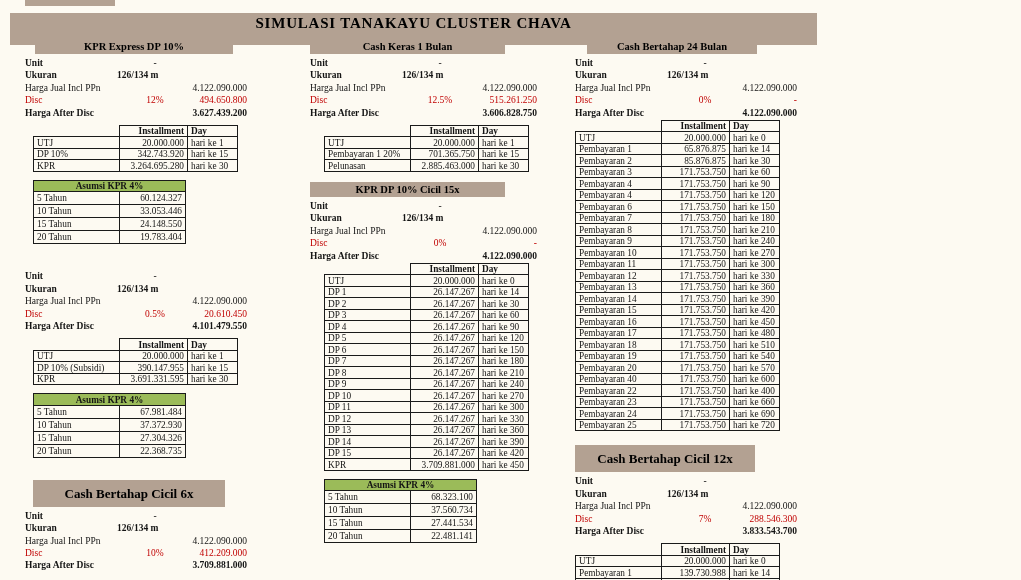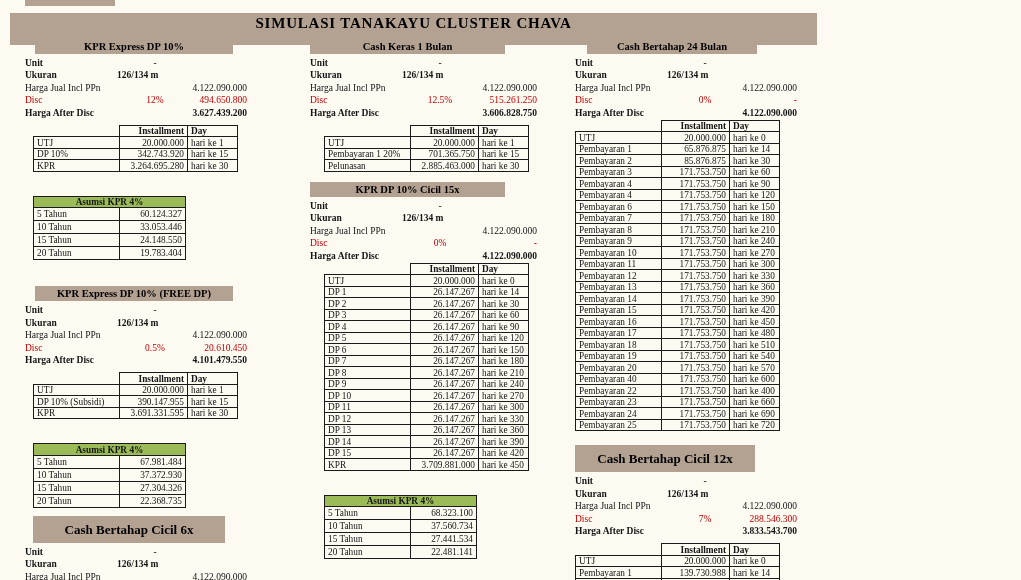--- a/index.html
+++ b/index.html
@@ -30,21 +30,21 @@
   .inst{margin-top:6px}
   .inst.tight{margin-top:1px}
   #col1 .inst,#col1 .asumsi{margin-left:8px}
   #col2 .inst,#col2 .asumsi{margin-left:14px}
   .inst td,.inst th,.asumsi td,.asumsi th{border:1px solid #1a1a1a;font-size:9.3px;height:11.5px;line-height:10px;padding:0 3px;font-weight:normal}
   .inst th{font-weight:bold;text-align:center}
   .inst th.blank{border:none}
   .inst .lc{width:86px}
   .inst .ac{width:68px;text-align:right}
   .inst .dc{width:50px;text-align:left}
-  .asumsi{margin-top:24px}
+  .asumsi{margin-top:8px}
   .asumsi .ah{background:#9bbb59;font-weight:bold;text-align:center}
   .asumsi td{height:12.6px;line-height:12px}
   .asumsi .lc{width:86px}
   .asumsi .ac{width:66px;text-align:right}
 </style>
 </head>
 <body>
 
 <div class="sliver"></div>
 <div class="title-bar">SIMULASI TANAKAYU CLUSTER CHAVA</div>
@@ -112,21 +112,20 @@
 
         <tr>
             <td class="lc">20 Tahun</td>
             <td class="ac">19.783.404</td>
           </tr>
       </tbody>
     </table>
   </section>
 
   <section style="margin-top:26px">
-    <div class="sec-header small">KPR Express DP 10% (FREE DP)</div>
     <div class="details">
       <div class="drow"><span class="b">Unit</span><span class="mid">-</span></div>
       <div class="drow"><span class="b">Ukuran</span><span class="ukv b">126/134 m</span></div>
       <div class="drow"><span>Harga Jual Incl PPn</span><span class="rt">4.122.090.000</span></div>
       <div class="drow red"><span>Disc</span><span class="mid">0.5%</span><span class="rt">20.610.450</span></div>
       <div class="drow b"><span>Harga After Disc</span><span class="rt">4.101.479.550</span></div>
     </div>
     <table class="inst">
       <thead>
           <tr>
@@ -178,21 +177,21 @@
           </tr>
 
         <tr>
             <td class="lc">20 Tahun</td>
             <td class="ac">22.368.735</td>
           </tr>
       </tbody>
     </table>
   </section>
 
-  <section style="margin-top:8px">
+  <section style="margin-top:22px">
     <div class="sec-header big">Cash Bertahap Cicil 6x</div>
     <div class="details">
       <div class="drow"><span class="b">Unit</span><span class="mid">-</span></div>
       <div class="drow"><span class="b">Ukuran</span><span class="ukv b">126/134 m</span></div>
       <div class="drow"><span>Harga Jual Incl PPn</span><span class="rt">4.122.090.000</span></div>
       <div class="drow red"><span>Disc</span><span class="mid">10%</span><span class="rt">412.209.000</span></div>
       <div class="drow b"><span>Harga After Disc</span><span class="rt">3.709.881.000</span></div>
     </div>
 
   </section>

